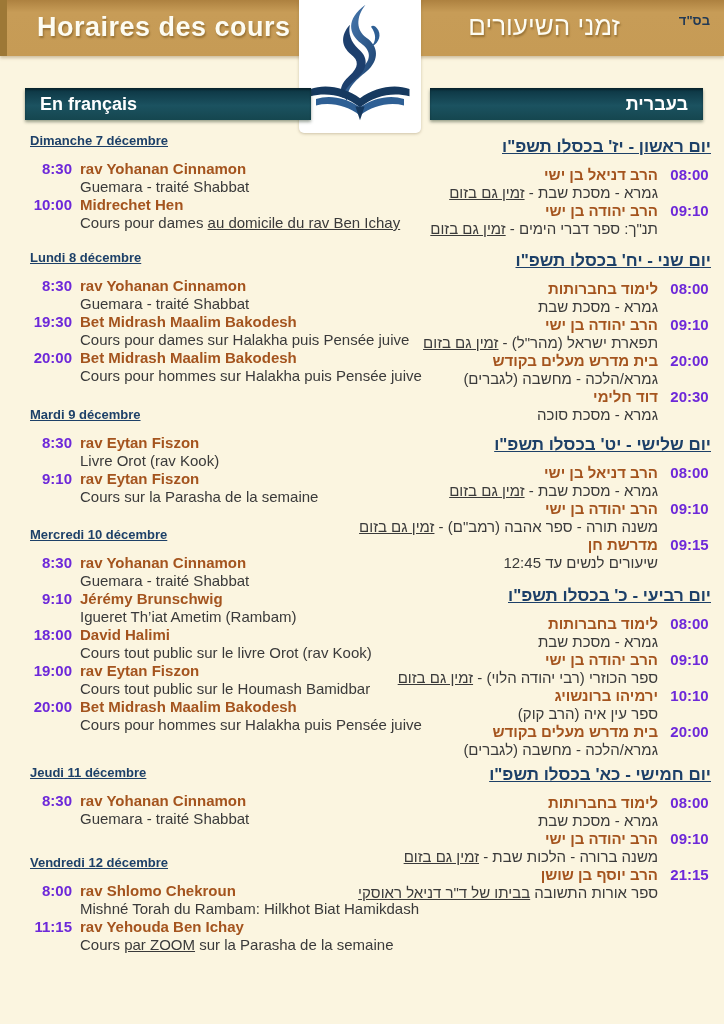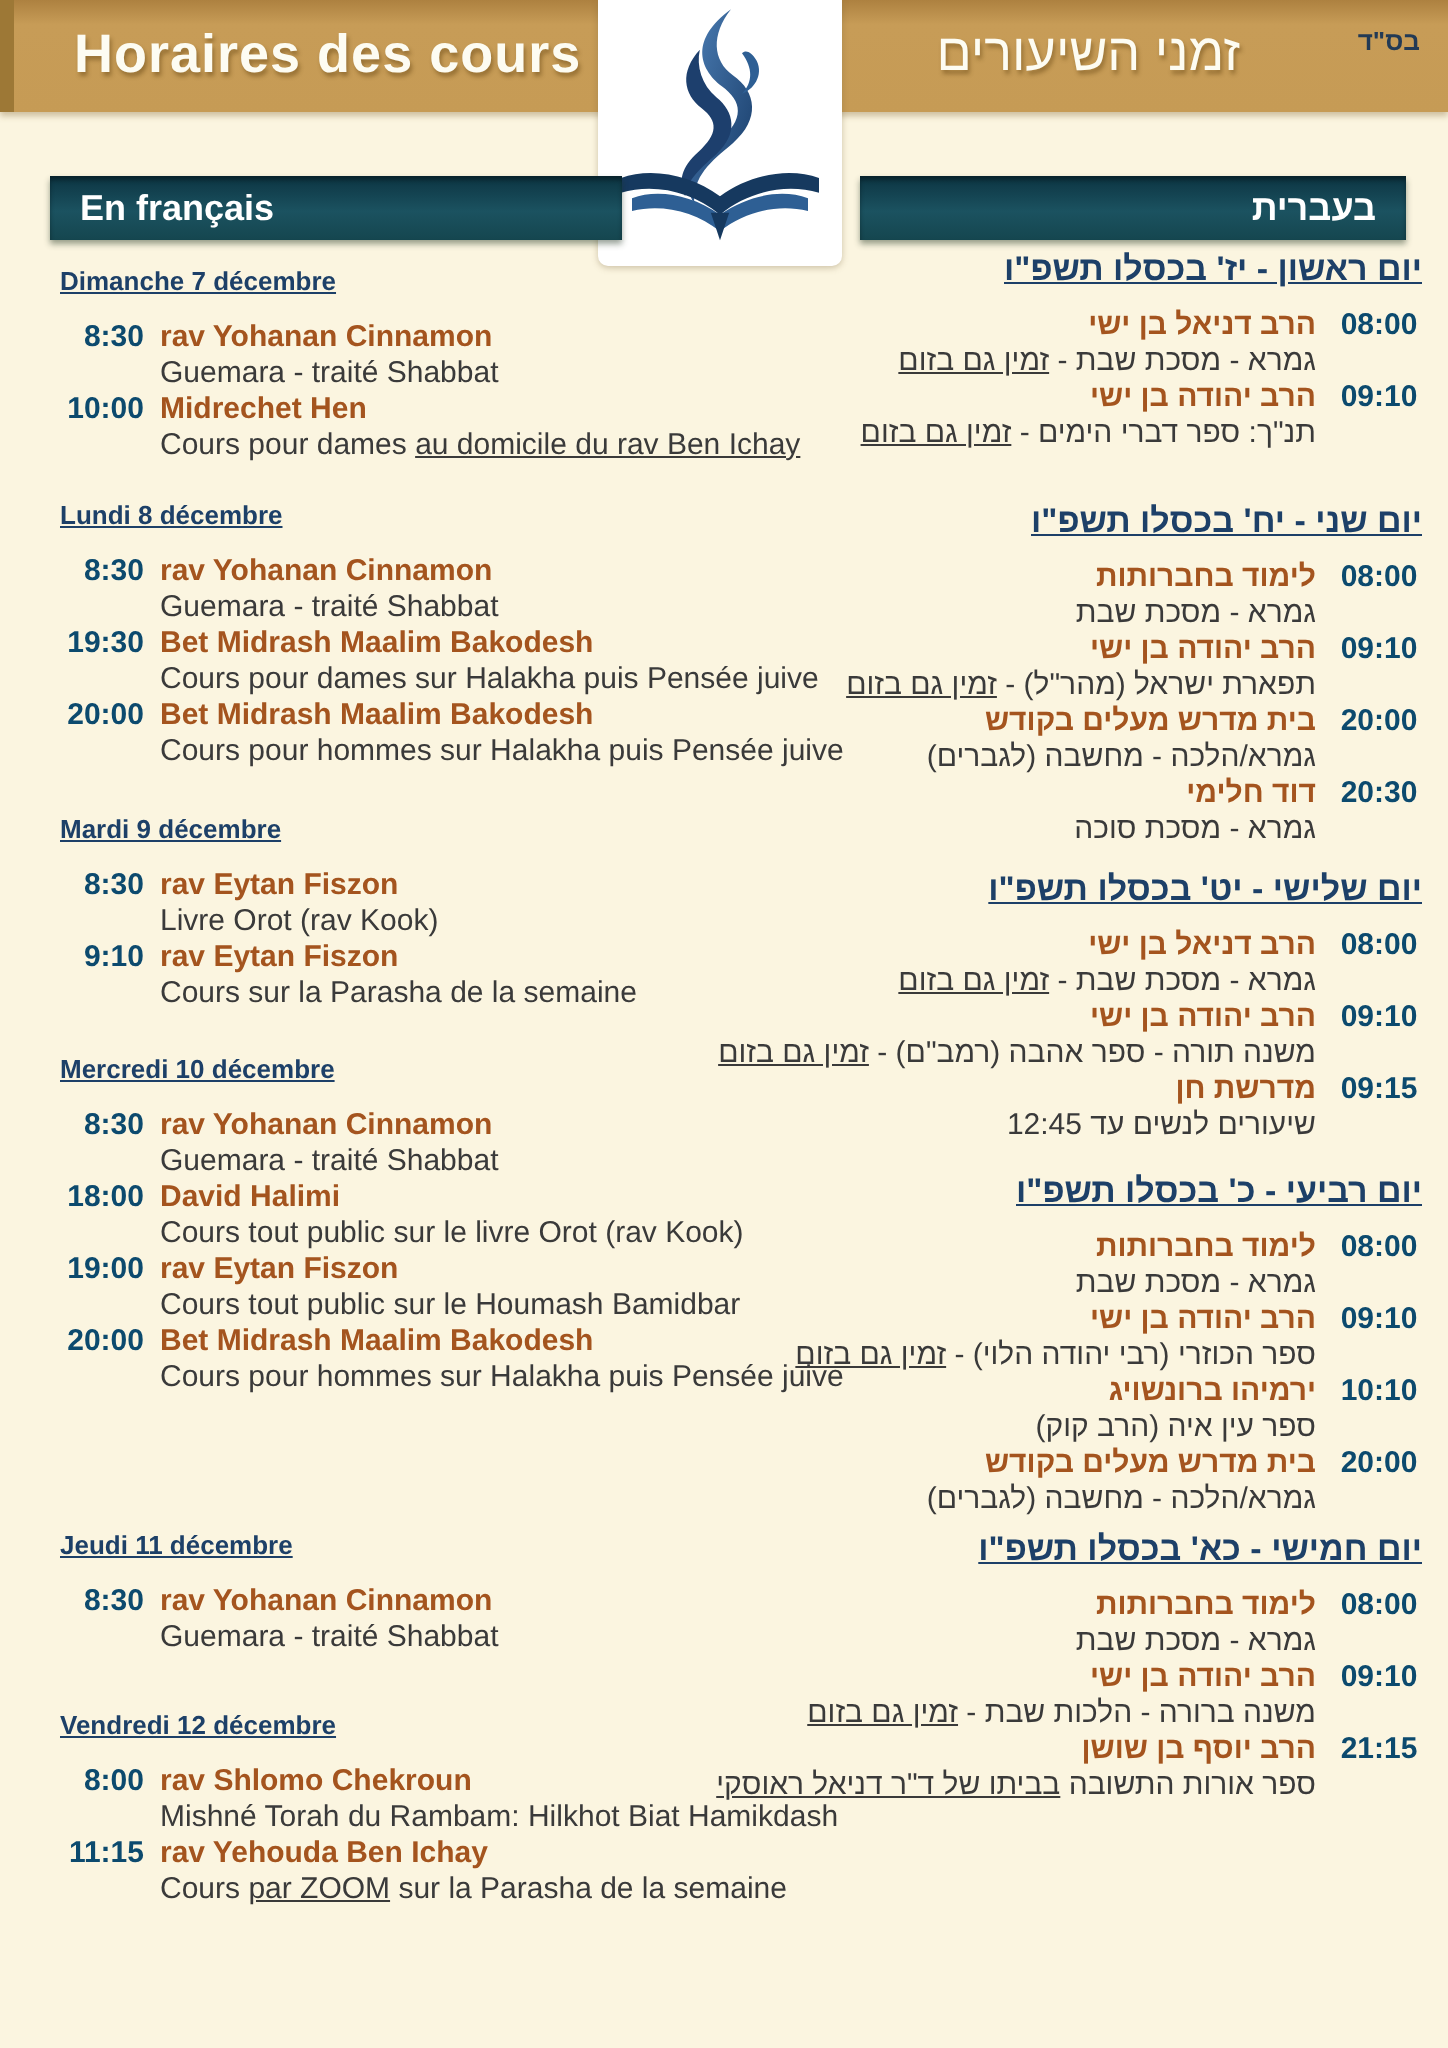--- a/index.html
+++ b/index.html
@@ -45,34 +45,34 @@
   .fr-band { left:25px; width:286px; padding-left:15px; }
   .he-band { left:430px; width:273px; text-align:right; padding-right:15px; direction:rtl; }
 
   
   .section { position:absolute; }
   .fr-sec { left:30px; width:378px; }
   .he-sec { right:13px; width:332px; direction:rtl; text-align:right; }
 
   .fr-0{top:130px} .fr-1{top:247px} .fr-2{top:404px}
   .fr-3{top:524px} .fr-4{top:762px} .fr-5{top:852px}
-  .he-0{top:124px} .he-1{top:250px} .he-2{top:434px}
+  .he-0{top:136px} .he-1{top:250px} .he-2{top:434px}
   .he-3{top:585px} .he-4{top:764px}
 
   .day-header {
     font-size:13px; font-weight:bold; color:#1d4068;
     text-decoration:underline; line-height:21px; margin-bottom:9px;
     white-space:nowrap;
   }
   .he-sec .day-header { font-size:17px; }
 
   .row .line1 { white-space:nowrap; line-height:18px; font-size:15px; }
   .time {
     display:inline-block; width:42px; text-align:right;
-    font-weight:bold; color:#0c4a6e; font-size:15px;
+    font-weight:bold; color:#6d28d9; font-size:15px;
   }
   .name { color:#a4541e; font-weight:bold; margin-left:8px; }
   .desc {
     margin-left:50px; color:#3a3a3a; font-size:15px; line-height:18px;
     white-space:nowrap;
   }
   .he-sec .time { width:43px; text-align:center; margin-left:10px; }
   .he-sec .name { margin-left:0; margin-right:0; }
   .he-sec .desc { margin-left:0; margin-right:53px; }
   .u { text-decoration:underline; }
@@ -154,20 +154,24 @@
           <div class="desc"><span>Cours sur la Parasha de la semaine</span></div>
         </div>
       </div>
       <div class="section fr-sec fr-3">
         <div class="day-header">Mercredi 10 décembre</div>
         <div class="row">
           <div class="line1"><span class="time">8:30</span><span class="name">rav Yohanan Cinnamon</span></div>
           <div class="desc"><span>Guemara - traité Shabbat</span></div>
         </div>
         <div class="row">
+          <div class="line1"><span class="time">9:10</span><span class="name">Jérémy Brunschwig</span></div>
+          <div class="desc"><span>Igueret Th’iat Ametim (Rambam)</span></div>
+        </div>
+        <div class="row">
           <div class="line1"><span class="time">18:00</span><span class="name">David Halimi</span></div>
           <div class="desc"><span>Cours tout public sur le livre Orot (rav Kook)</span></div>
         </div>
         <div class="row">
           <div class="line1"><span class="time">19:00</span><span class="name">rav Eytan Fiszon</span></div>
           <div class="desc"><span>Cours tout public sur le Houmash Bamidbar</span></div>
         </div>
         <div class="row">
           <div class="line1"><span class="time">20:00</span><span class="name">Bet Midrash Maalim Bakodesh</span></div>
           <div class="desc"><span>Cours pour hommes sur Halakha puis Pensée juive</span></div>

